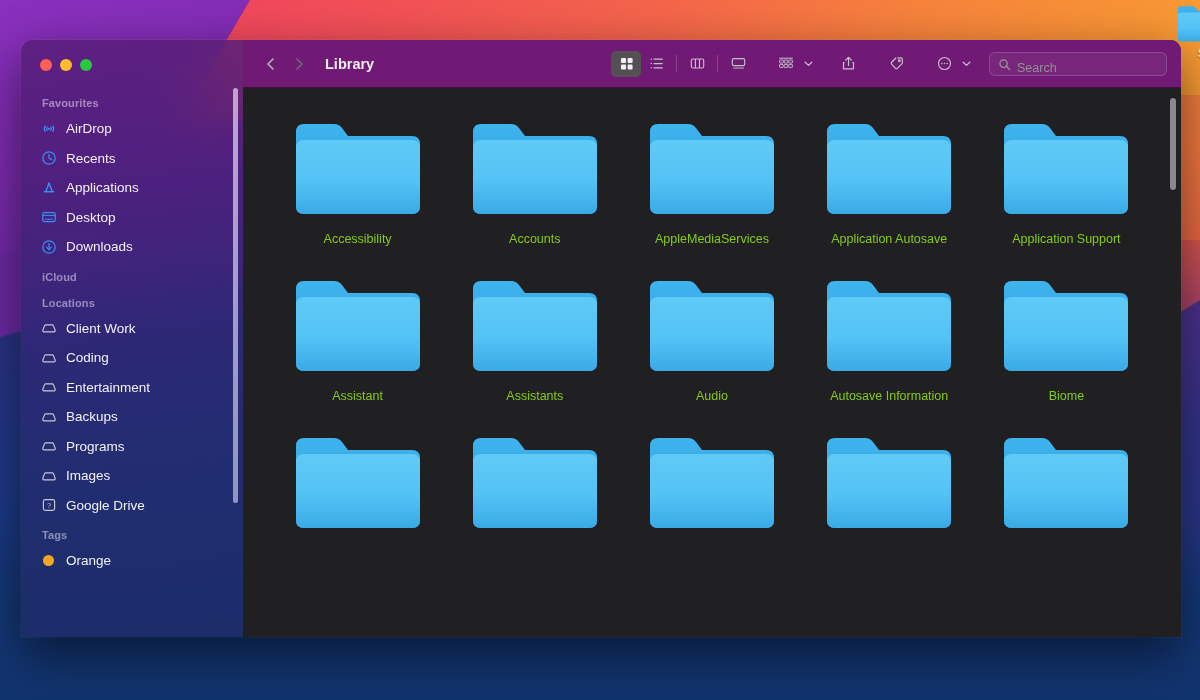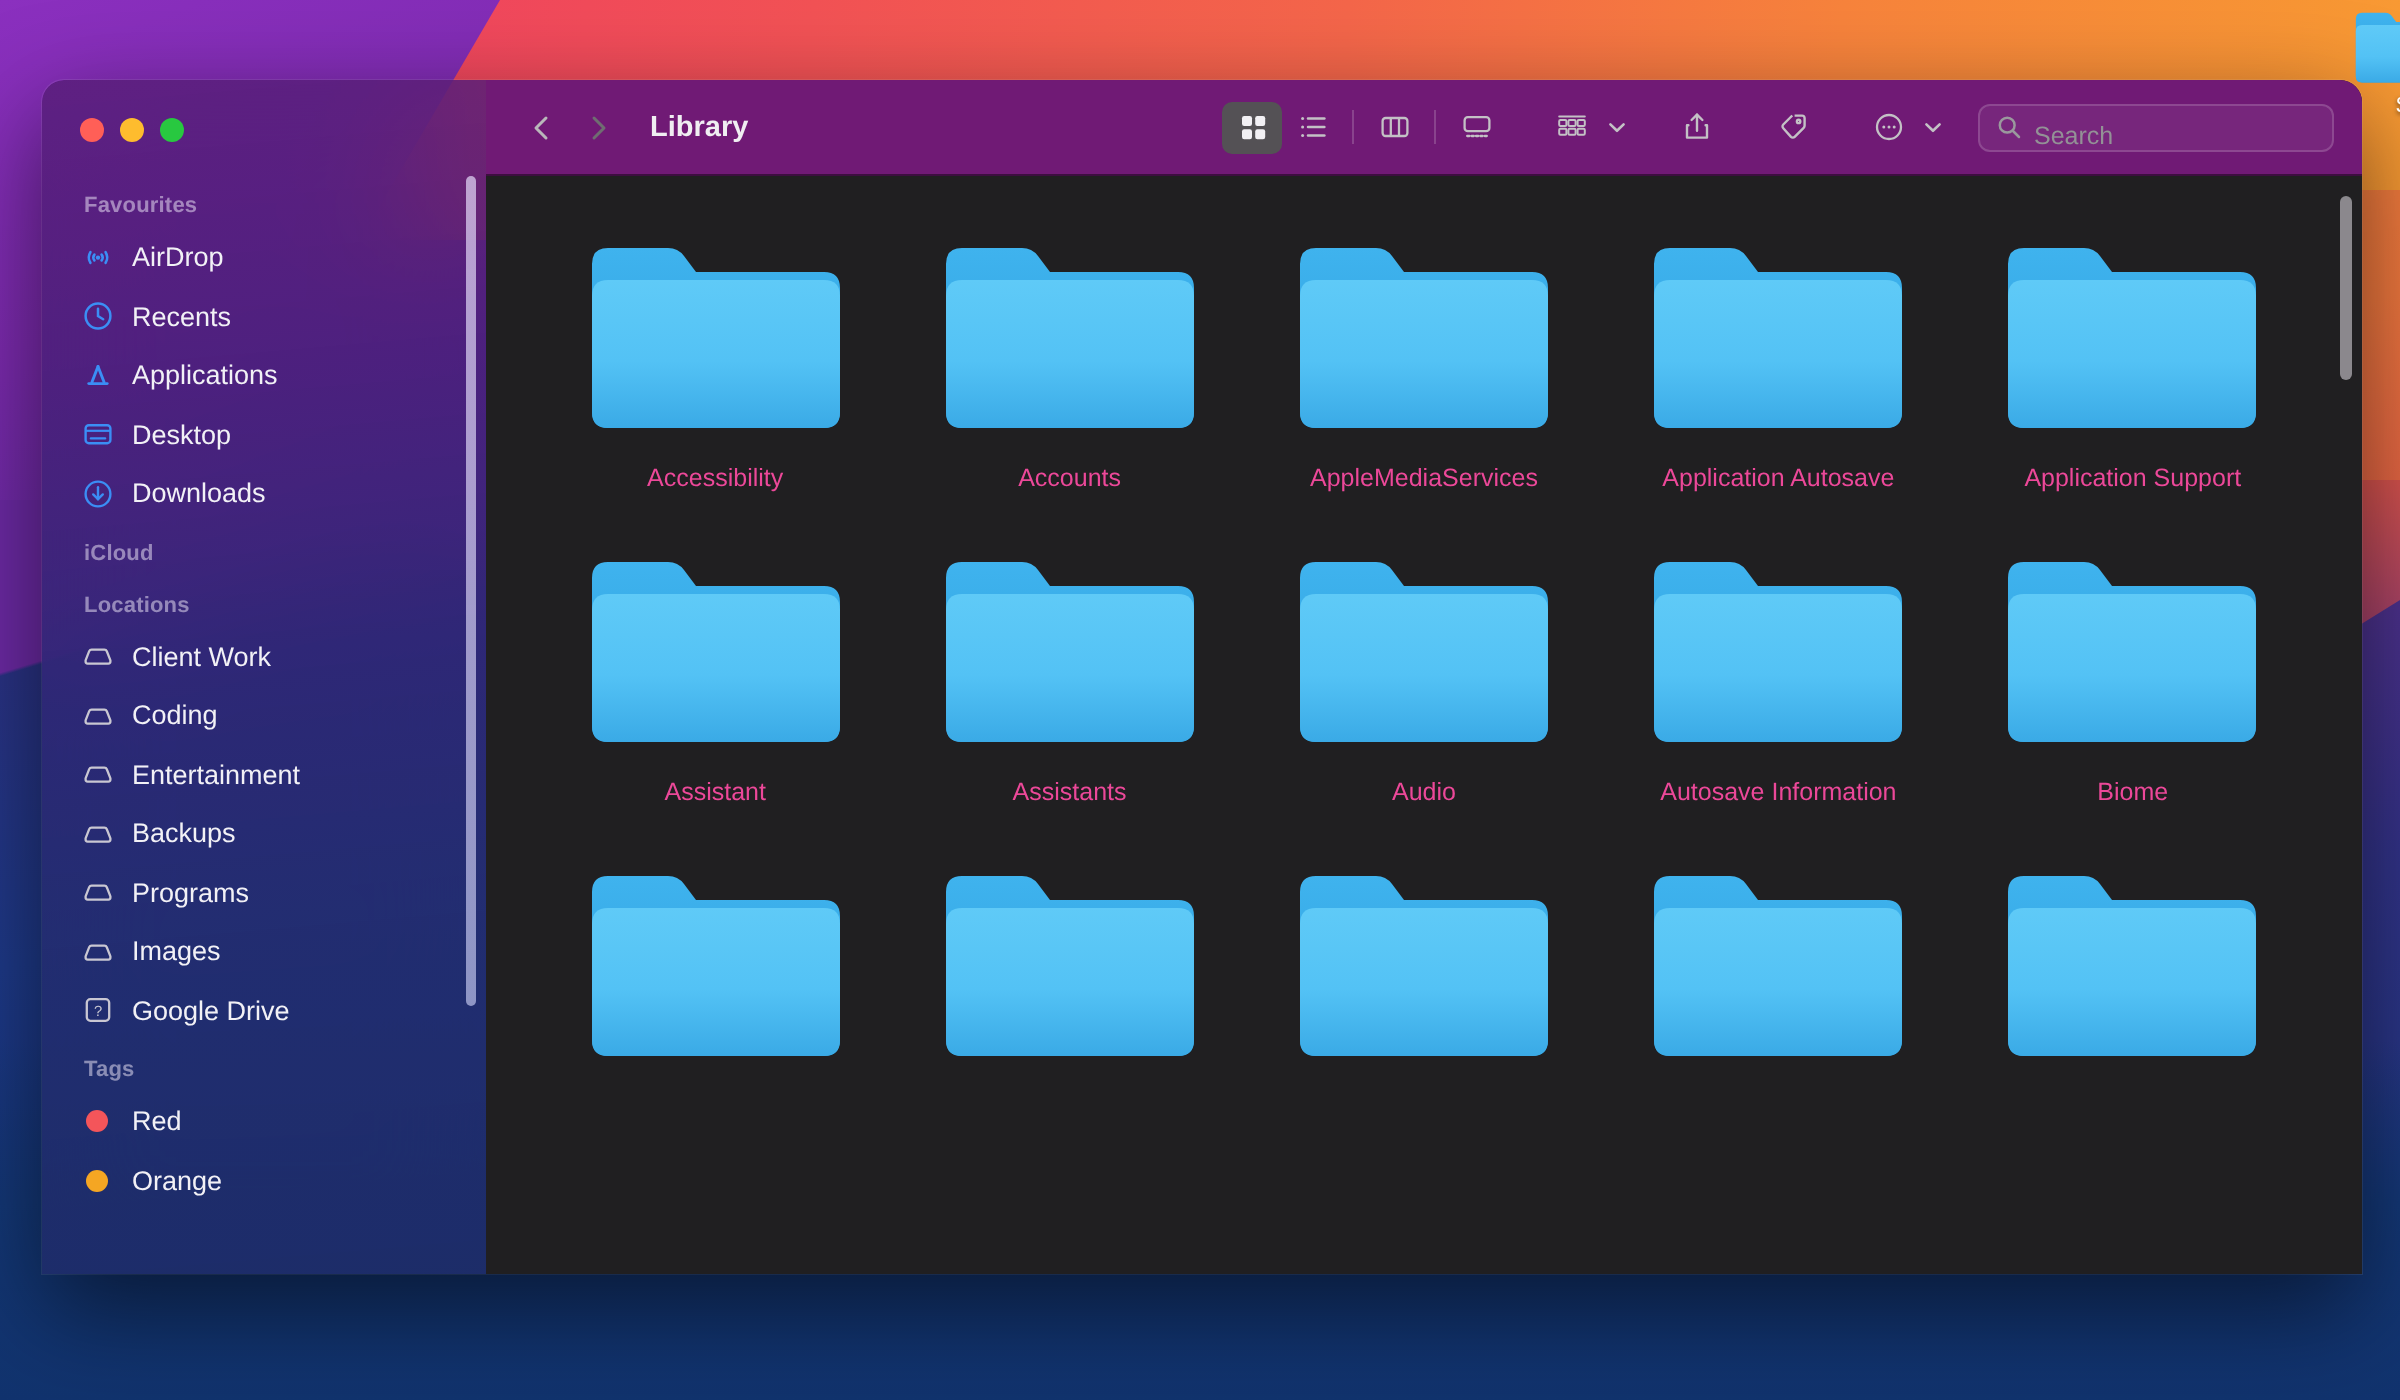--- a/index.html
+++ b/index.html
@@ -236,21 +236,21 @@
   .grid-cell {
     display: flex;
     flex-direction: column;
     align-items: center;
     cursor: default;
   }
   .folder-ico { width: 132px; height: 103px; display: block; }
   .cell-label {
     margin-top: 10px;
     font-size: 12.5px;
-    color: #ec4899;
+    color: #84cc16;
     white-space: nowrap;
     padding: 1px 5px;
     border-radius: 4px;
   }
   .main-scroll {
     position: absolute;
     right: 5px; top: 10px;
     width: 6px; height: 92px;
     border-radius: 3px;
     background: rgba(180,178,183,.72);
@@ -426,26 +426,20 @@
           <svg width="16" height="16" viewBox="0 0 16 16" fill="none" stroke="#c9c7d2" stroke-width="1.15">
             <rect x="2.4" y="2.6" width="11.2" height="10.8" rx="1.8"></rect>
             <text x="8" y="11" font-size="7.4" fill="#c9c7d2" stroke="none" text-anchor="middle" font-family="Liberation Sans, sans-serif">?</text>
           </svg>
         </span>
         <span class="sb-label">Google Drive</span>
       </div>
 
       <div class="sb-section">Tags</div>
 
-      <div class="sb-item">
-        <span class="sb-icon">
-          <span class="tag-dot" style="background:#f4555a"></span>
-        </span>
-        <span class="sb-label">Red</span>
-      </div>
 
       <div class="sb-item">
         <span class="sb-icon">
           <span class="tag-dot" style="background:#f5a623"></span>
         </span>
         <span class="sb-label">Orange</span>
       </div>
 
       <div class="sb-scroll"></div>
     </div>

